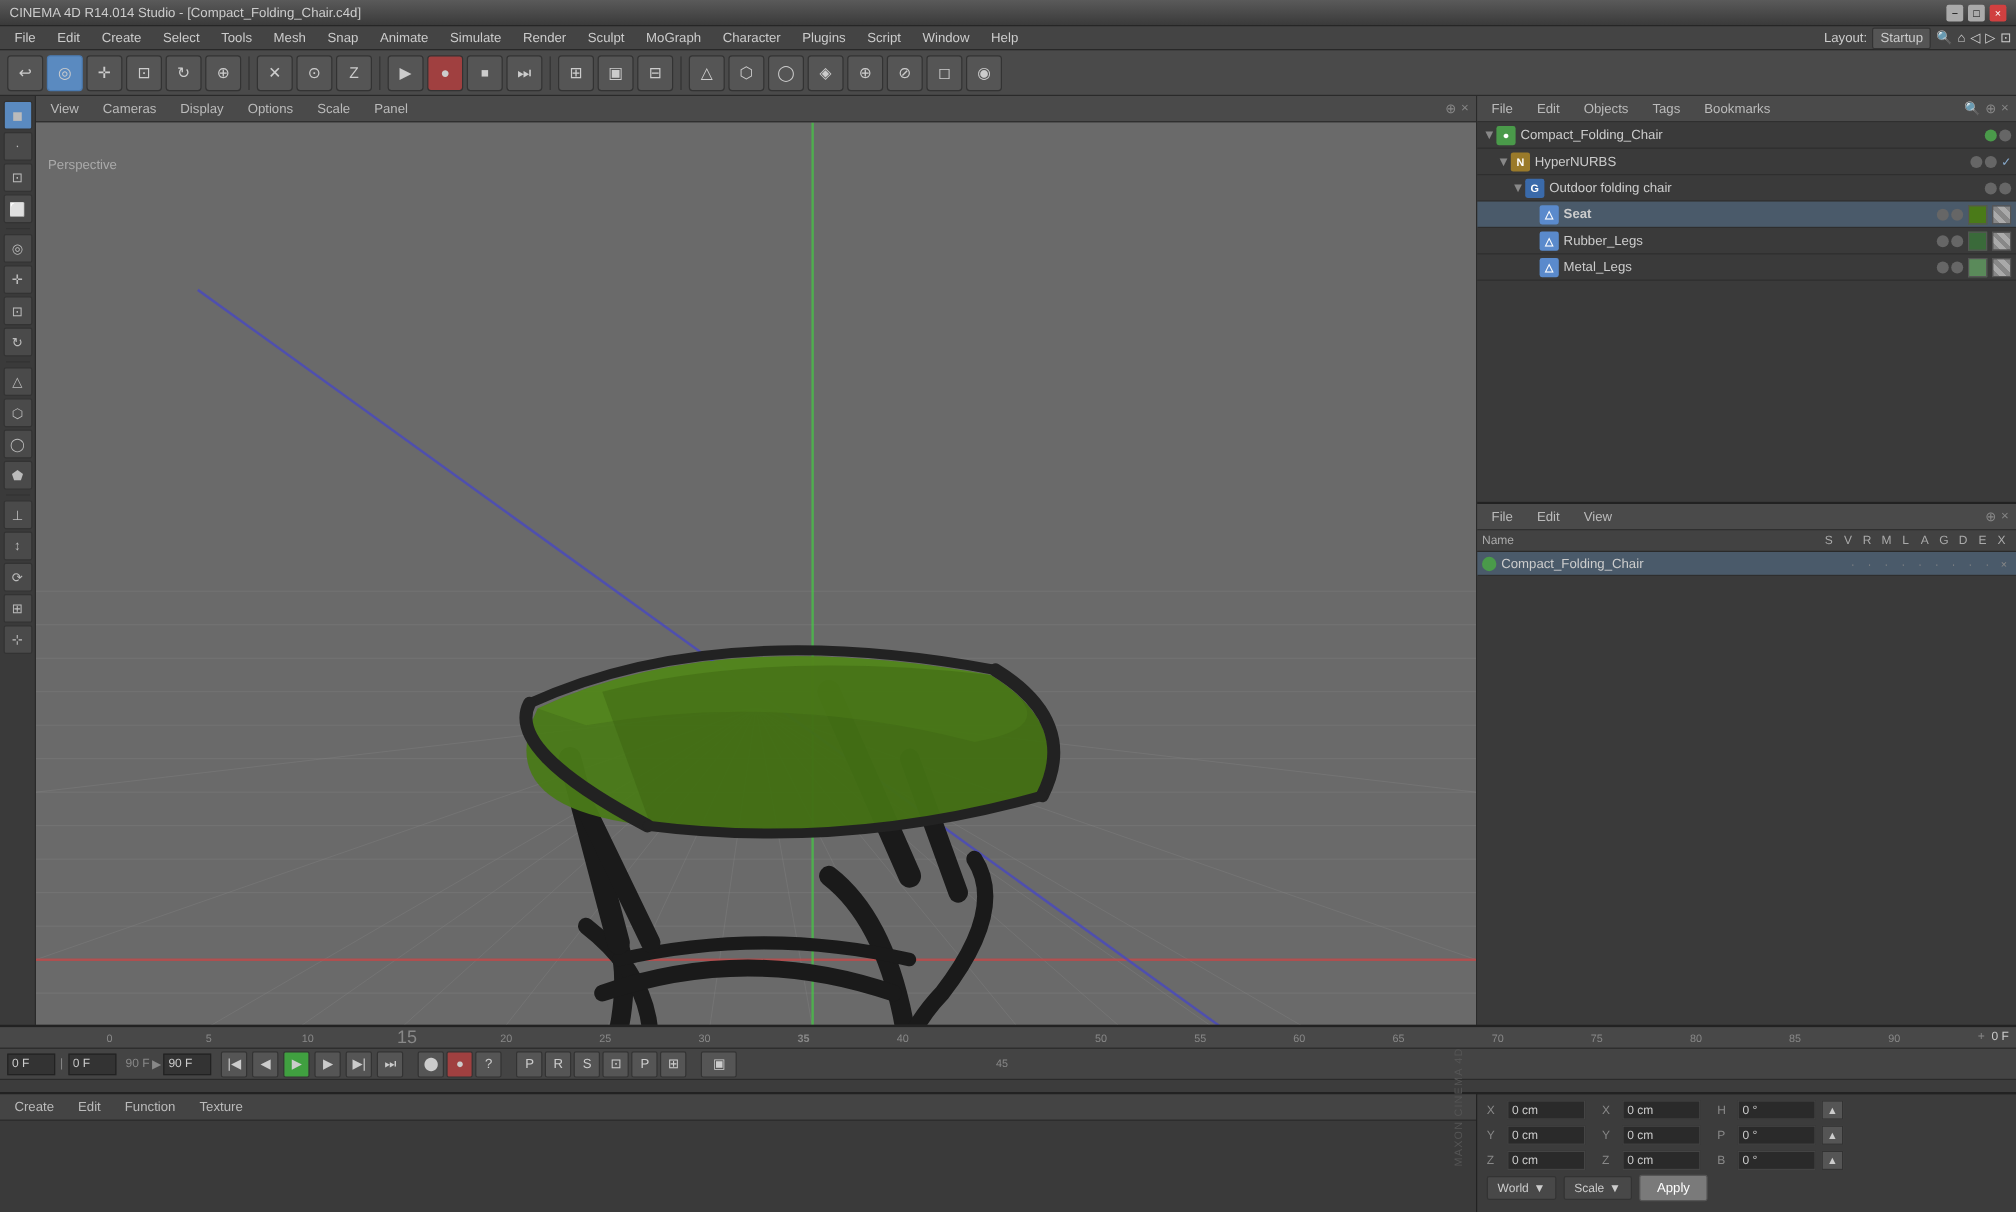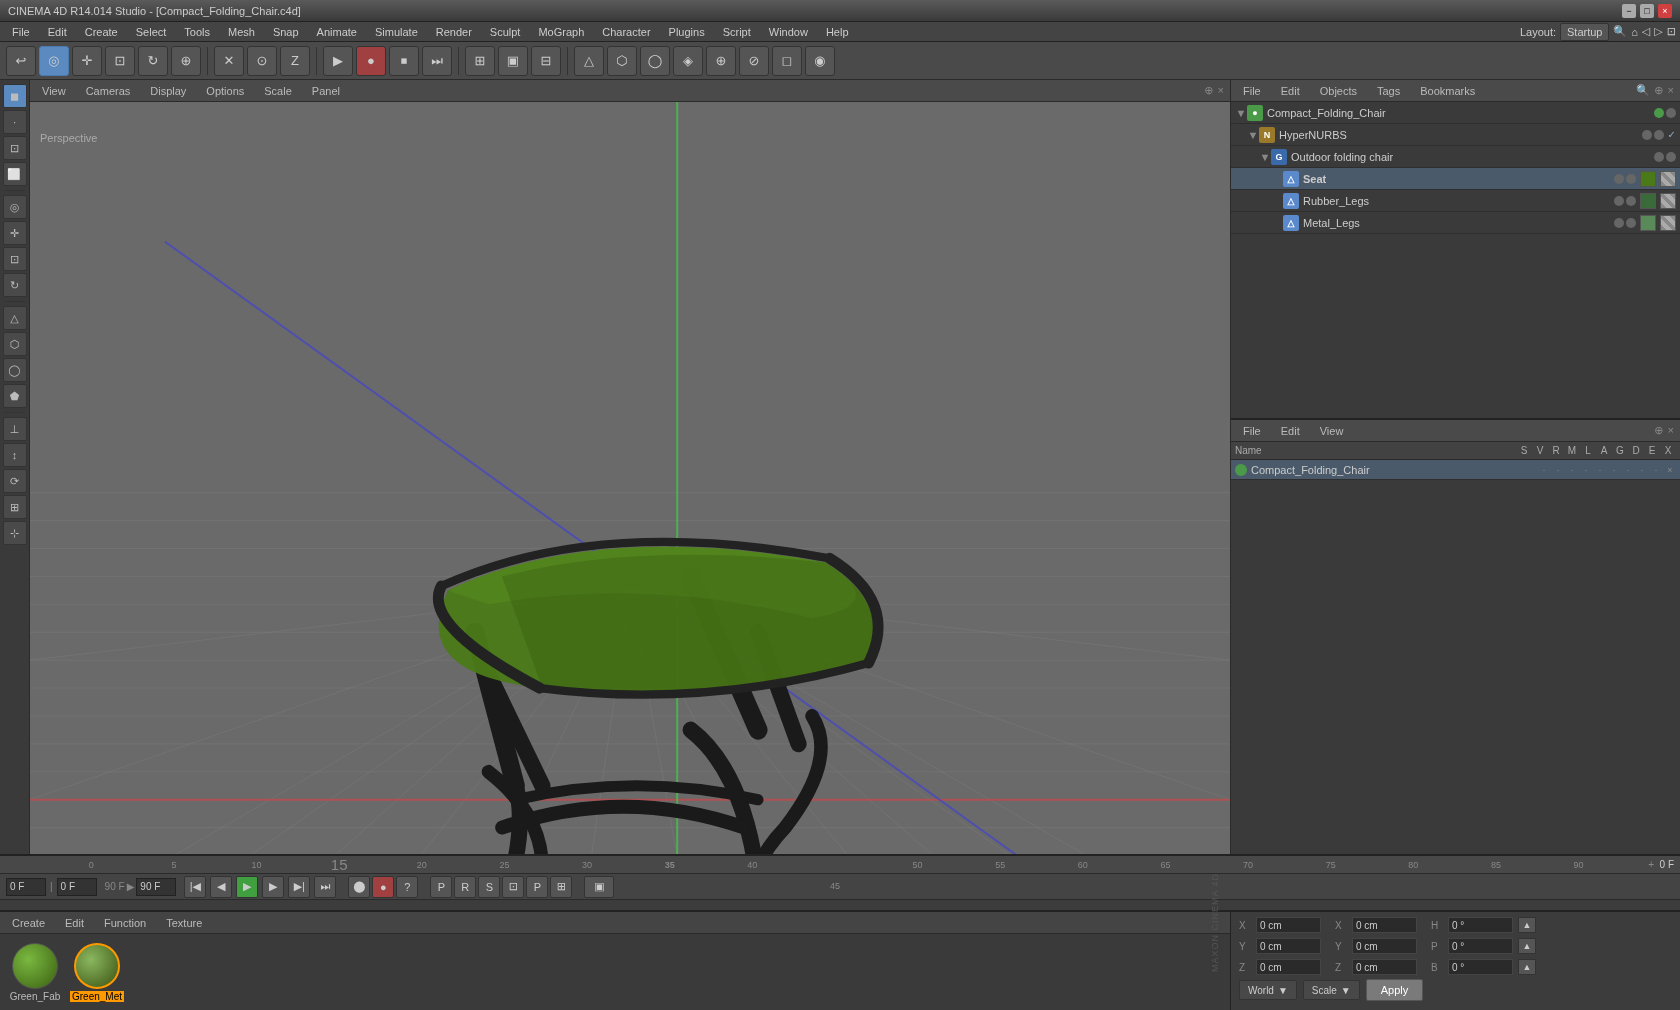--- a/index.html
+++ b/index.html
@@ -761,32 +761,20 @@
   <div id="mat-section" style="display:flex; flex-direction:column;">
     <div id="matbar-header">
       <span class="mat-tab">Create</span>
       <span class="mat-tab">Edit</span>
       <span class="mat-tab">Function</span>
       <span class="mat-tab">Texture</span>
       <div style="margin-left: auto; display:flex; align-items:center; font-size:10px; color:#666; padding-right:4px;">
         <span style="writing-mode:vertical-lr; font-size:9px; color:#555; transform:rotate(180deg); letter-spacing:1px;">MAXON CINEMA 4D</span>
       </div>
     </div>
-    <div id="matbar-content">
-
-      <div class="mat-thumb">
-        <div class="mat-ball green-fab"></div>
-        <span class="mat-name">Green_Fab</span>
-      </div>
-
-      <div class="mat-thumb selected">
-        <div class="mat-ball green-met"></div>
-        <span class="mat-name">Green_Met</span>
-      </div>
-    </div>
   </div>
 
   <div id="coords-section" style="width:450px;">
     <div class="coords-top">
       <div style="display:flex; flex-direction:column; gap:3px;">
         <div class="coords-row">
           <span class="cl">X</span>
           <input class="ci" value="0 cm" style="">
           <span class="cs"></span>
           <span class="cl">X</span>

